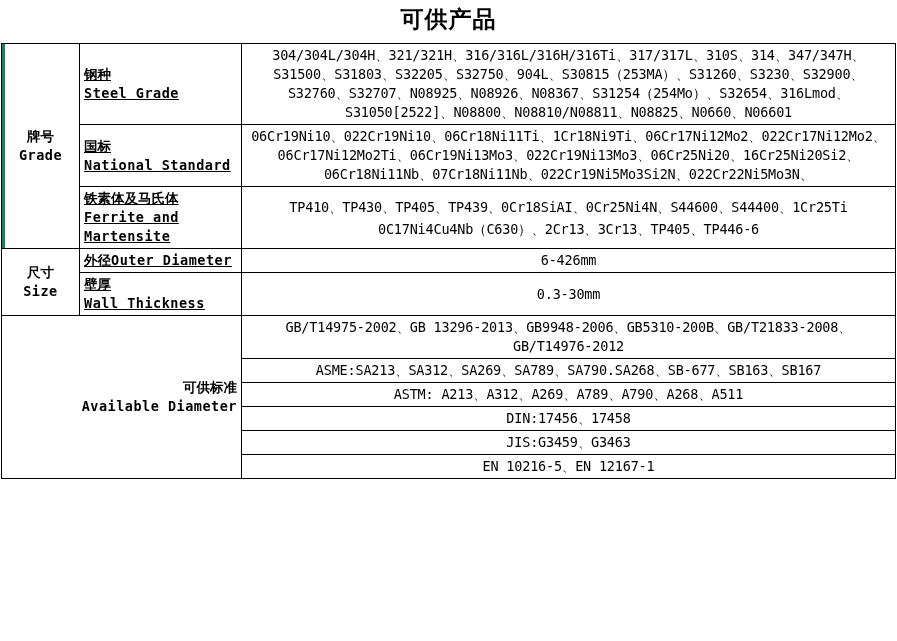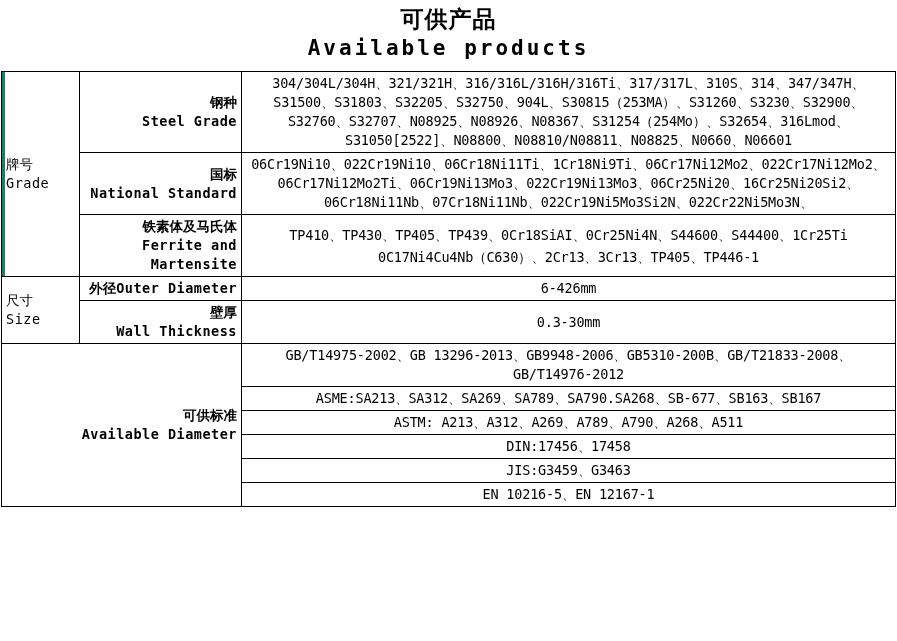--- a/index.html
+++ b/index.html
@@ -45,41 +45,42 @@
   }
   table.spec td {
     border: 1px solid #000000;
     vertical-align: middle;
     padding: 2px 4px;
     font-size: 13.5px;
     line-height: 19px;
   }
   td.label-group {
     width: 78px;
-    text-align: left;
-    font-weight: normal;
+    text-align: center;
+    font-weight: bold;
     font-size: 15px;
     line-height: 22px;
     position: relative;
   }
   td.label-group .accent {
     position: absolute;
     left: 0px;
     top: 0px;
     bottom: 0px;
     width: 3px;
     background: #1a7f6b;
   }
   td.label-sub {
     width: 162px;
-    text-align: right;
+    text-align: left;
     font-weight: bold;
     font-size: 14px;
     line-height: 21px;
     padding: 3px 5px;
+    text-decoration: underline;
   }
   td.label-sub .en,
   td.label-group .en {
     font-family: "DejaVu Sans Mono", "Liberation Mono", monospace;
     letter-spacing: 0.5px;
     display: block;
   }
   td.label-sub .cn,
   td.label-group .cn {
     display: block;
@@ -113,21 +114,20 @@
     display: block;
   }
 </style>
 </head>
 <body>
 
 <div class="page">
 
   <div class="title-block">
     <div class="title-cn">可供产品</div>
-    <div class="title-en">Available products</div>
   </div>
 
   <table class="spec">
     <colgroup>
       <col style="width:78px">
       <col style="width:162px">
       <col>
     </colgroup>
     <tbody>
       <tr>
@@ -151,21 +151,21 @@
         <td class="content">06Cr19Ni10、022Cr19Ni10、06Cr18Ni11Ti、1Cr18Ni9Ti、06Cr17Ni12Mo2、022Cr17Ni12Mo2、06Cr17Ni12Mo2Ti、06Cr19Ni13Mo3、022Cr19Ni13Mo3、06Cr25Ni20、16Cr25Ni20Si2、06Cr18Ni11Nb、07Cr18Ni11Nb、022Cr19Ni5Mo3Si2N、022Cr22Ni5Mo3N、</td>
       </tr>
 
       <tr>
         <td class="label-sub">
           <span class="cn">铁素体及马氏体</span>
           <span class="en">Ferrite and Martensite</span>
         </td>
         <td class="content small-line">
           <div>TP410、TP430、TP405、TP439、0Cr18SiAI、0Cr25Ni4N、S44600、S44400、1Cr25Ti</div>
-          <div>0C17Ni4Cu4Nb（C630）、2Cr13、3Cr13、TP405、TP446-1</div>
+          <div>0C17Ni4Cu4Nb（C630）、2Cr13、3Cr13、TP405、TP446-6</div>
         </td>
       </tr>
 
       <tr>
         <td class="label-group" rowspan="2">
           <span class="cn">尺寸</span>
           <span class="en">Size</span>
         </td>
         <td class="label-sub inline">
           <span class="cn">外径</span><span class="en">Outer Diameter</span>

